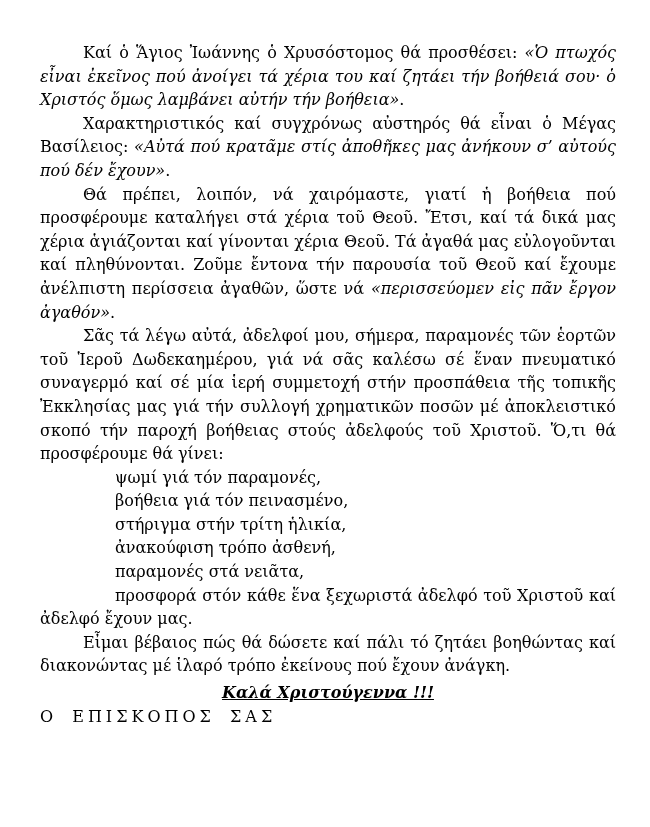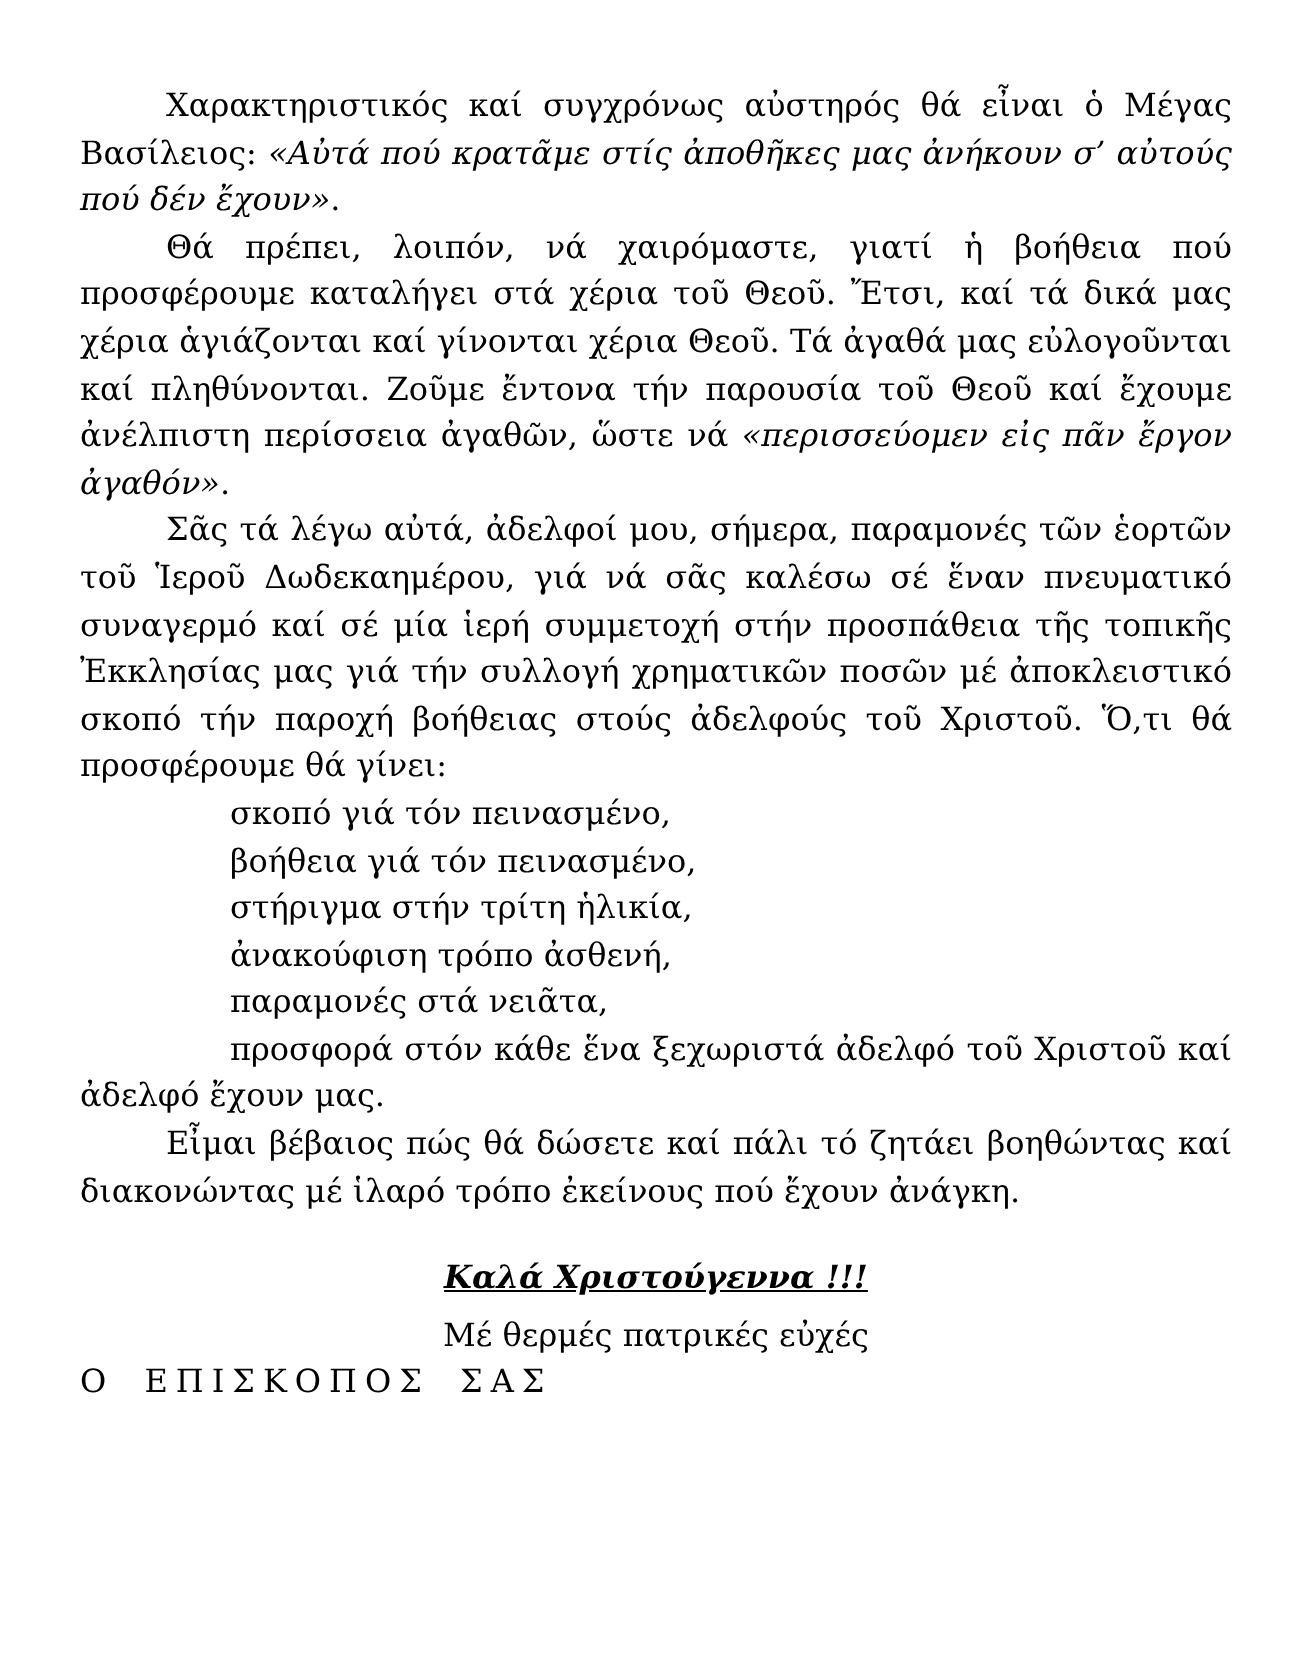--- a/index.html
+++ b/index.html
@@ -32,43 +32,43 @@
     text-indent: 75px;
   }
   .italic {
     font-style: italic;
   }
   .greeting-line {
     text-align: center;
     font-weight: bold;
     font-style: italic;
     text-decoration: underline;
-    margin-top: 20px;
+    margin-top: 3px;
   }
   .blessing-line {
     text-align: center;
     margin-top: 5px;
   }
   .bishop-line {
     letter-spacing: 4px;
     word-spacing: 6px;
   }
 </style>
 </head>
 <body>
 
 <div class="page">
   <main>
+      <p class="block body-indent"><span>Καί ὁ Ἅγιος Ἰωάννης ὁ Χρυσόστομος θά προσθέσει: </span><span class="italic">«Ὁ πτωχός εἶναι ἐκεῖνος πού ἀνοίγει τά χέρια του καί ζητάει τήν βοήθειά σου· ὁ Χριστός ὅμως λαμβάνει αὐτήν τήν βοήθεια»</span><span>.</span></p>
       <p class="block body-indent"><span>Χαρακτηριστικός καί συγχρόνως αὐστηρός θά εἶναι ὁ Μέγας Βασίλειος: </span><span class="italic">«Αὐτά πού κρατᾶμε στίς ἀποθῆκες μας ἀνήκουν σ’ αὐτούς πού δέν ἔχουν»</span><span>.</span></p>
       <p class="block body-indent"><span>Θά πρέπει, λοιπόν, νά χαιρόμαστε, γιατί ἡ βοήθεια πού προσφέρουμε καταλήγει στά χέρια τοῦ Θεοῦ. Ἔτσι, καί τά δικά μας χέρια ἁγιάζονται καί γίνονται χέρια Θεοῦ. Τά ἀγαθά μας εὐλογοῦνται καί πληθύνονται. Ζοῦμε ἔντονα τήν παρουσία τοῦ Θεοῦ καί ἔχουμε ἀνέλπιστη περίσσεια ἀγαθῶν, ὥστε νά </span><span class="italic">«περισσεύομεν εἰς πᾶν ἔργον ἀγαθόν»</span><span>.</span></p>
       <p class="block body-indent"><span>Σᾶς τά λέγω αὐτά, ἀδελφοί μου, σήμερα, παραμονές τῶν ἑορτῶν τοῦ Ἱεροῦ Δωδεκαημέρου, γιά νά σᾶς καλέσω σέ ἕναν πνευματικό συναγερμό καί σέ μία ἱερή συμμετοχή στήν προσπάθεια τῆς τοπικῆς Ἐκκλησίας μας γιά τήν συλλογή χρηματικῶν ποσῶν μέ ἀποκλειστικό σκοπό τήν παροχή βοήθειας στούς ἀδελφούς τοῦ Χριστοῦ. Ὅ,τι θά προσφέρουμε θά γίνει:</span></p>
-      <p class="block offering-line"><span>σκοπό γιά τόν πεινασμένο,</span></p>
+      <p class="block offering-line"><span>ψωμί γιά τόν παραμονές,</span></p>
       <p class="block offering-line"><span>βοήθεια γιά τόν πεινασμένο,</span></p>
       <p class="block offering-line"><span>στήριγμα στήν τρίτη ἡλικία,</span></p>
       <p class="block offering-line"><span>ἀνακούφιση τρόπο ἀσθενή,</span></p>
       <p class="block offering-line"><span>παραμονές στά νειᾶτα,</span></p>
       <p class="block offering-line"><span>προσφορά στόν κάθε ἕνα ξεχωριστά ἀδελφό τοῦ Χριστοῦ καί ἀδελφό ἔχουν μας.</span></p>
       <p class="block body-indent"><span>Εἶμαι βέβαιος πώς θά δώσετε καί πάλι τό ζητάει βοηθώντας καί διακονώντας μέ ἱλαρό τρόπο ἐκείνους πού ἔχουν ἀνάγκη.</span></p>
       <p class="block greeting-line"><span class="italic">Καλά Χριστούγεννα !!!</span></p>
-      <p class="block blessing-line"><span>Μέ θερμές πατρικές εὐχές</span></p>
       <p class="block bishop-line"><span>Ο ΕΠΙΣΚΟΠΟΣ ΣΑΣ</span></p>
     </main>
 </div>
 
 </body></html>

